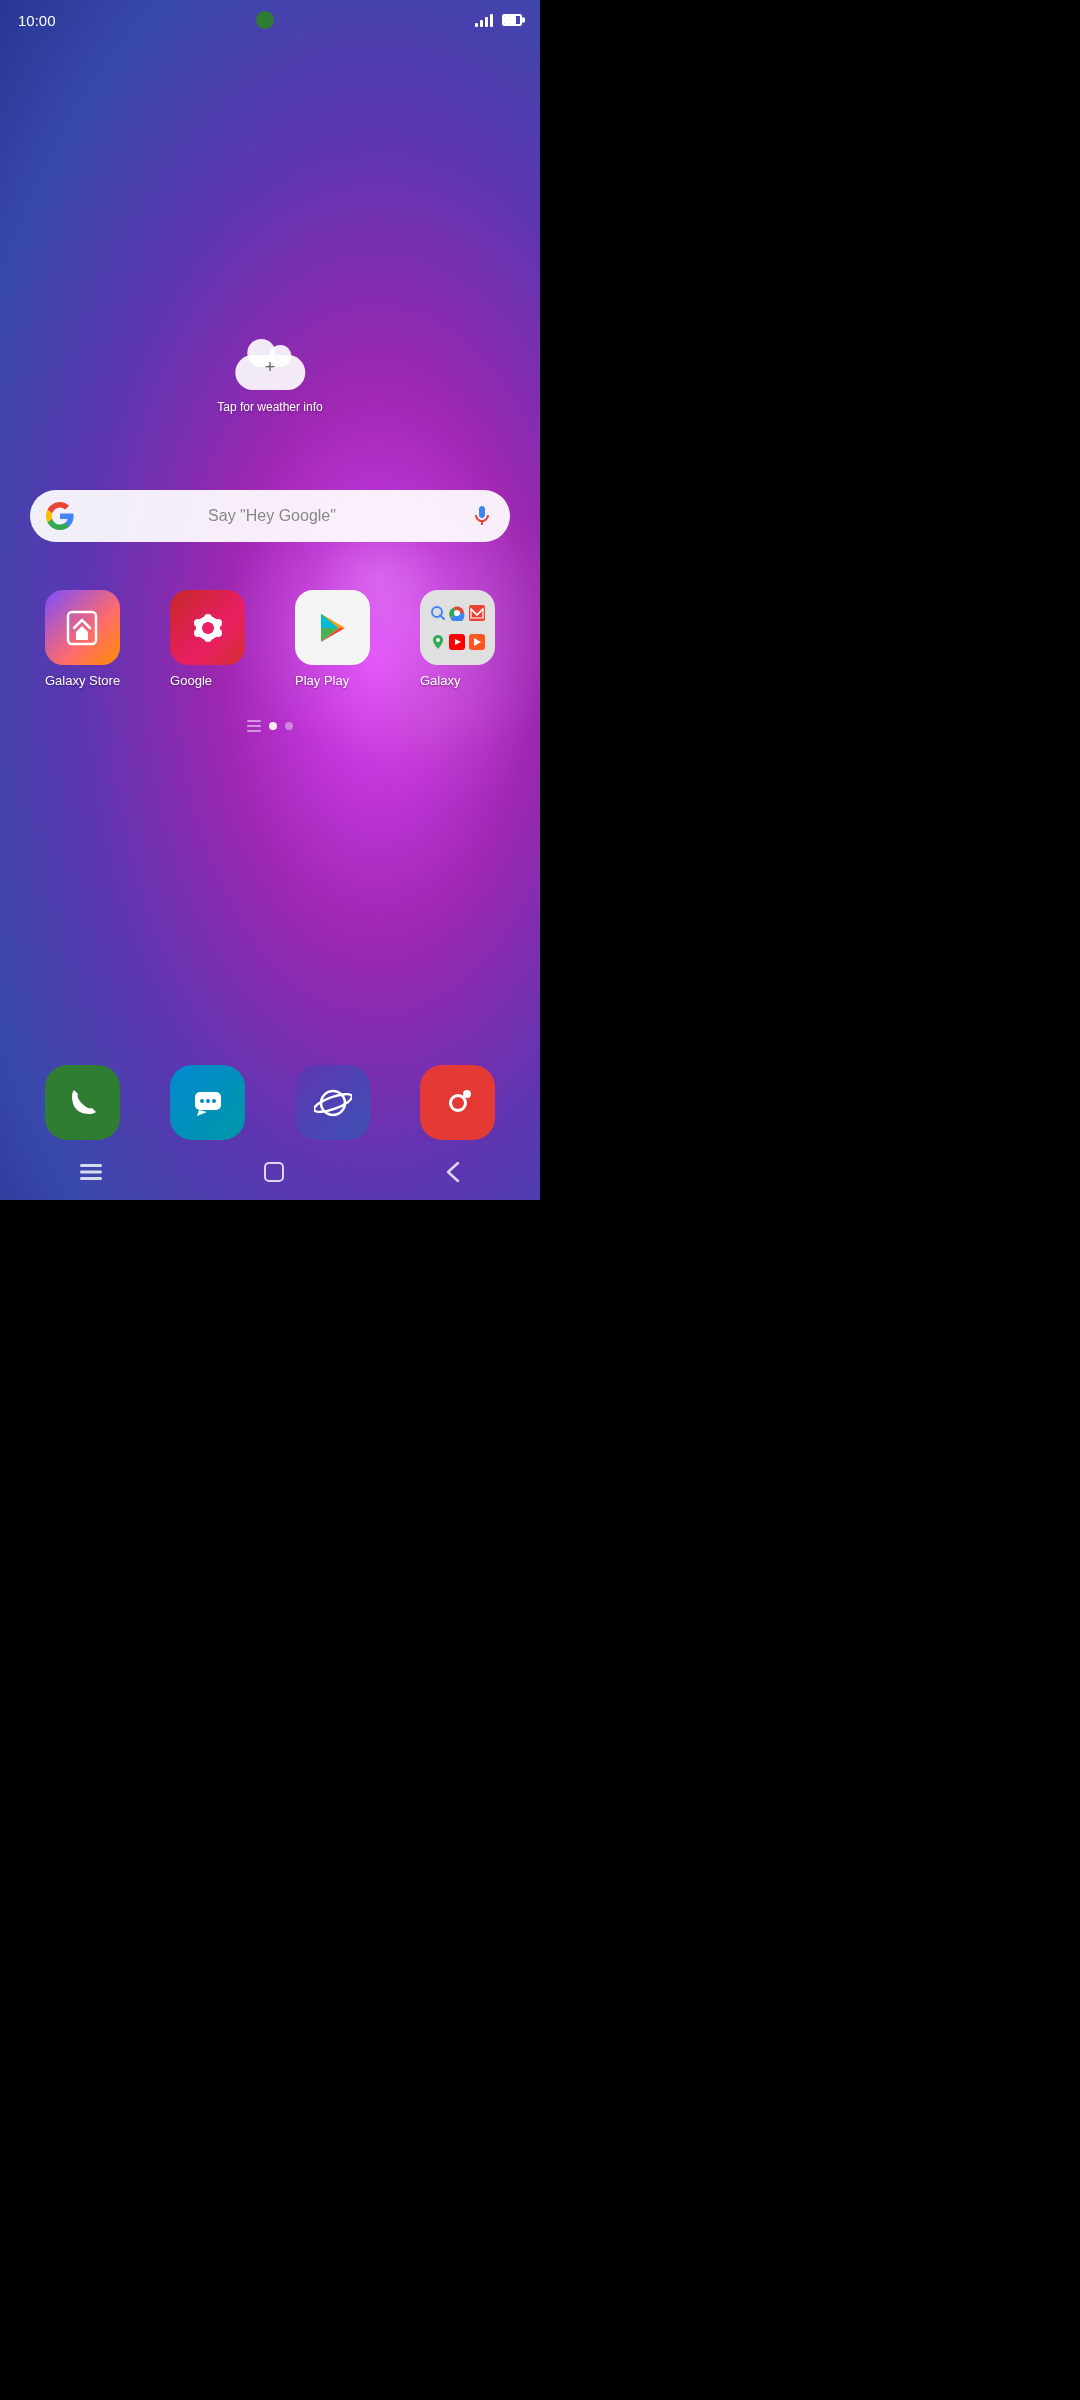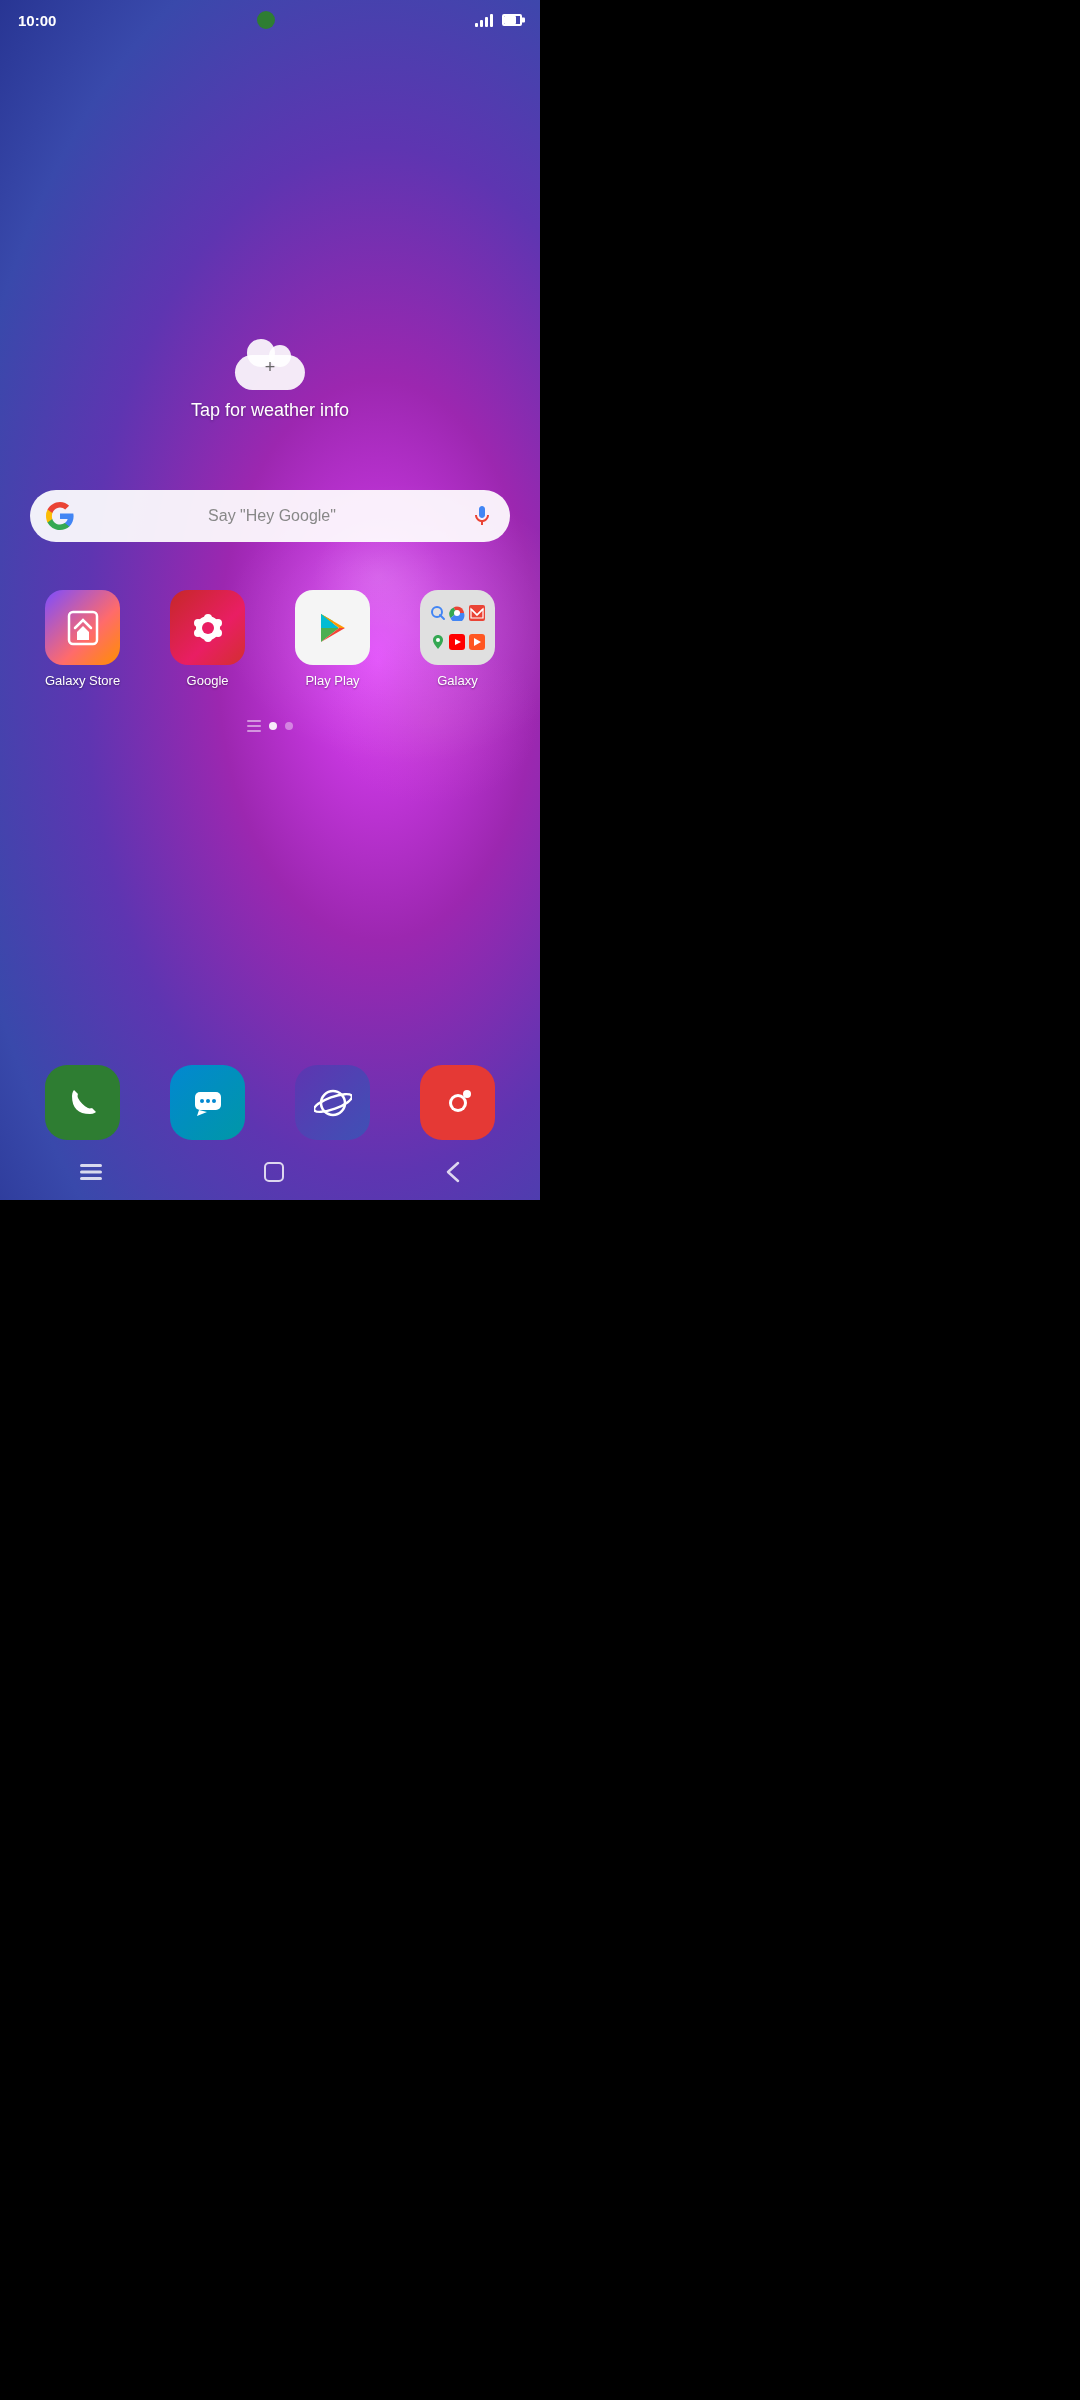--- a/index.html
+++ b/index.html
@@ -39,21 +39,21 @@
       display: flex;
       align-items: center;
       justify-content: space-between;
       padding: 0 18px;
       z-index: 10;
     }
 
     .status-time {
       color: #fff;
       font-size: 15px;
-      font-weight: 700;
+      font-weight: 400;
     }
 
     .camera-cutout {
       width: 18px;
       height: 18px;
       background: #2e7d32;
       border-radius: 50%;
     }
 
     .status-icons {
@@ -156,21 +156,21 @@
       left: 50%;
       transform: translate(-50%, -40%);
       color: #666;
       font-size: 18px;
       font-weight: 300;
       z-index: 2;
     }
 
     .weather-text {
       color: #fff;
-      font-size: 18px;
+      font-size: 12px;
       font-weight: 400;
       text-shadow: 0 1px 3px rgba(0,0,0,0.3);
     }
 
     
     .search-bar {
       position: absolute;
       top: 490px;
       left: 30px;
       right: 30px;
@@ -210,21 +210,20 @@
       left: 0; right: 0;
       display: flex;
       justify-content: space-around;
       padding: 0 20px;
       z-index: 5;
     }
 
     .app-item {
       display: flex;
       flex-direction: column;
-      align-items: center;
       gap: 8px;
       cursor: pointer;
     }
 
     .app-icon {
       width: 75px;
       height: 75px;
       border-radius: 18px;
       display: flex;
       align-items: center;

